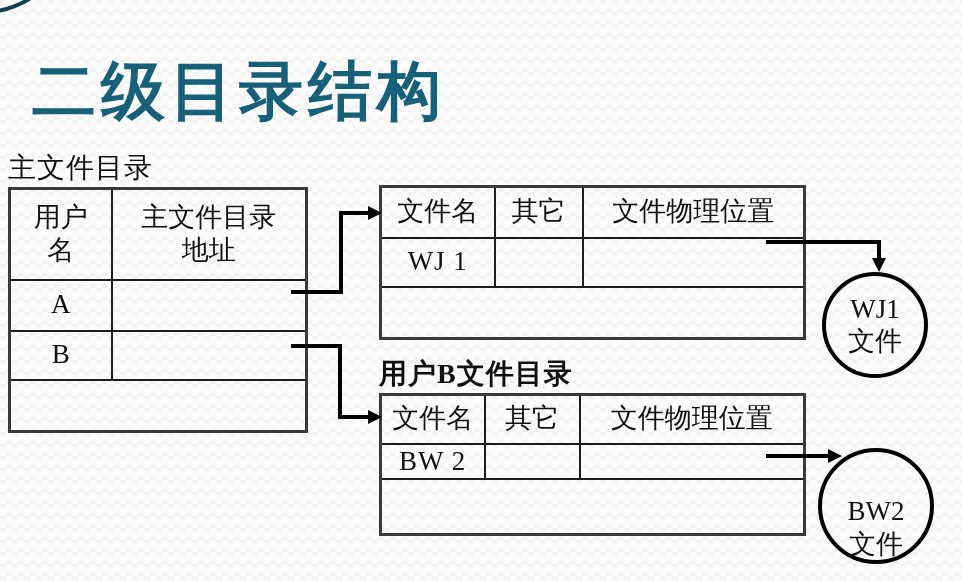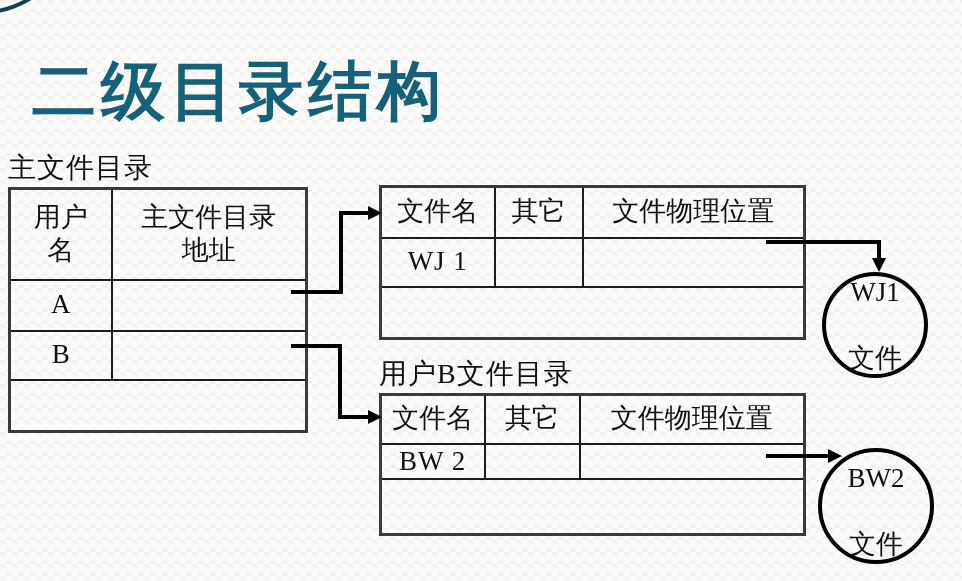--- a/index.html
+++ b/index.html
@@ -17,42 +17,42 @@
   .title{
     position:absolute; left:32px; top:12px; margin:0;
     font-size:64px; font-weight:bold; letter-spacing:5px;
     font-family:"Liberation Serif","DejaVu Serif",serif;
   }
   .caption{
     position:absolute; font-size:28px; letter-spacing:1px;
   }
   .cap-master{ left:8px;   top:149px; width:264px; }
   .cap-a{      left:379px; top:136px; width:340px; }
-  .cap-b{      left:379px; top:355px; width:284px; }
+  .cap-b{      left:379px; top:355px; width:284px;font-weight:bold; }
 
   table.tbl{
     position:absolute; border-collapse:collapse; table-layout:fixed;
     border:3px solid #3a3a3a; background:transparent;
   }
   table.tbl td{
     border:2px solid #1c1c1c; text-align:center; vertical-align:middle;
     font-size:27px; padding:0; white-space:pre-line; line-height:1.25;
     overflow:hidden;
   }
   .tbl-master{ left:8px;   top:187px; width:300px; }
   .tbl-a{      left:379px; top:185px; width:427px; }
   .tbl-b{      left:379px; top:393px; width:427px; }
   td.val{ font-size:30px; }
   td.fname{ font-size:29px; letter-spacing:1px; }
 
   .file-circle{
     position:absolute; box-sizing:border-box; border:4px solid #000;
     border-radius:50%; display:flex; flex-direction:column;
     align-items:center; justify-content:center;
-    font-size:27px; line-height:1.2; text-align:center;gap:33px;
+    font-size:27px; line-height:1.2; text-align:center;
   }
   .circle-wj1{ left:822px; top:272px; width:106px; height:106px; }
   .circle-bw2{ left:818px; top:448px; width:116px; height:116px;justify-content:flex-end; }
 
   svg.overlay{ position:absolute; left:0; top:0; width:962px; height:581px; pointer-events:none; }
 </style>
 </head>
 <body>
 
 <div class="slide">

